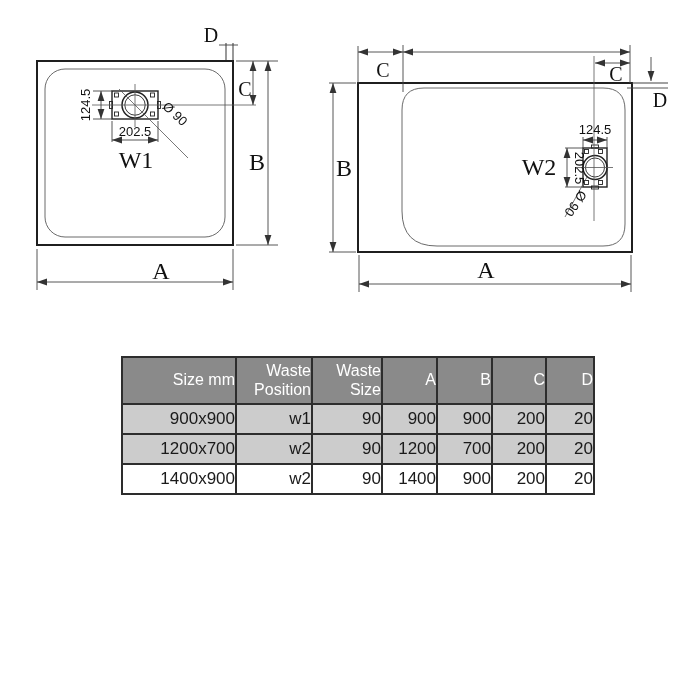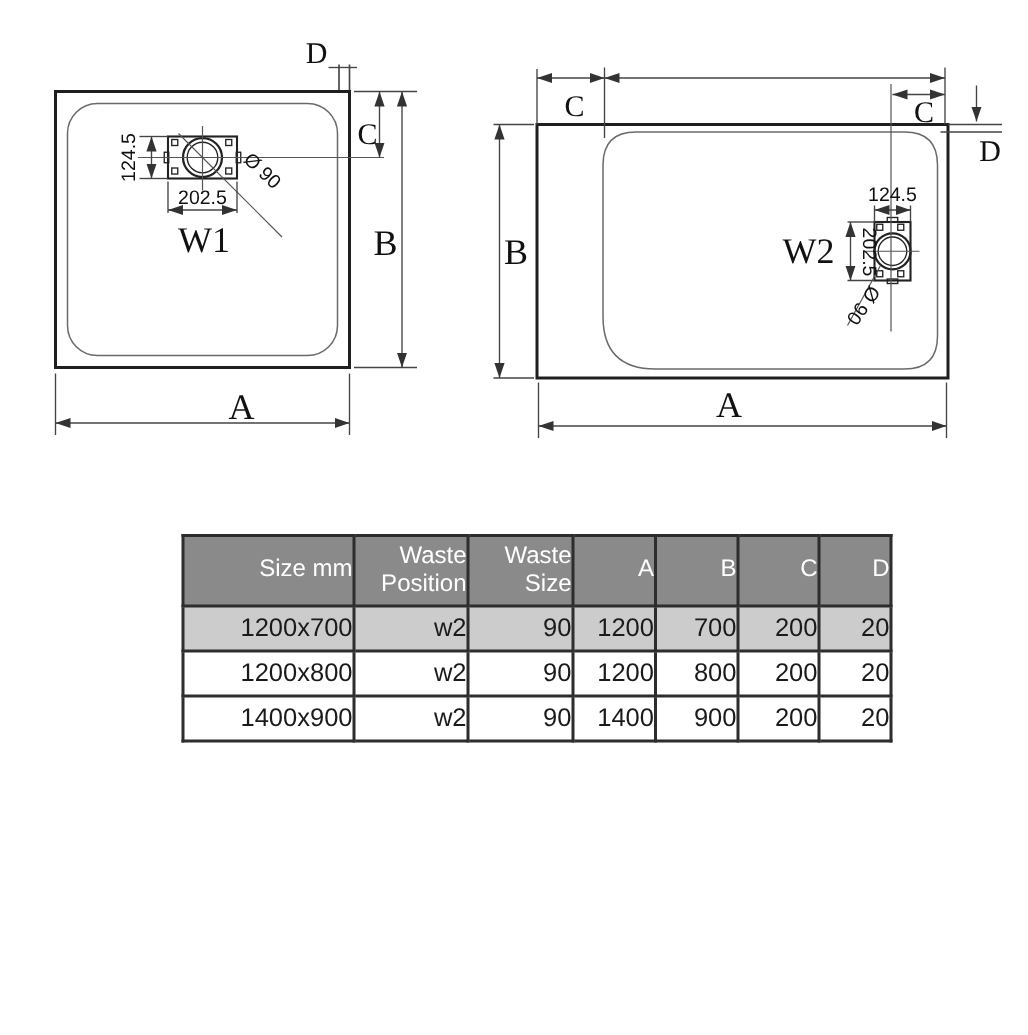--- a/index.html
+++ b/index.html
@@ -199,34 +199,34 @@
         <th>Waste Position</th>
         <th>Waste Size</th>
         <th>A</th>
         <th>B</th>
         <th>C</th>
         <th>D</th>
       </tr>
     </thead>
     <tbody>
         <tr class="alt">
+          <td>900x900</td>
+          <td>w1</td>
+          <td>90</td>
+          <td>900</td>
+          <td>900</td>
+          <td>200</td>
+          <td>20</td>
+        </tr>
+        <tr class="alt">
           <td>1200x700</td>
           <td>w2</td>
           <td>90</td>
           <td>1200</td>
           <td>700</td>
-          <td>200</td>
-          <td>20</td>
-        </tr>
-        <tr>
-          <td>1200x800</td>
-          <td>w2</td>
-          <td>90</td>
-          <td>1200</td>
-          <td>800</td>
           <td>200</td>
           <td>20</td>
         </tr>
         <tr>
           <td>1400x900</td>
           <td>w2</td>
           <td>90</td>
           <td>1400</td>
           <td>900</td>
           <td>200</td>

